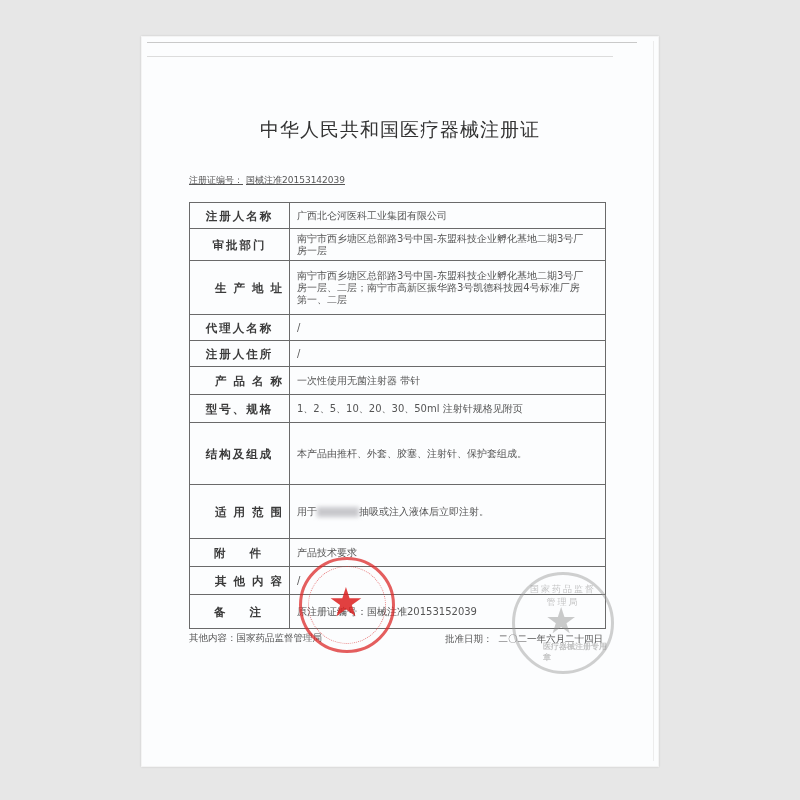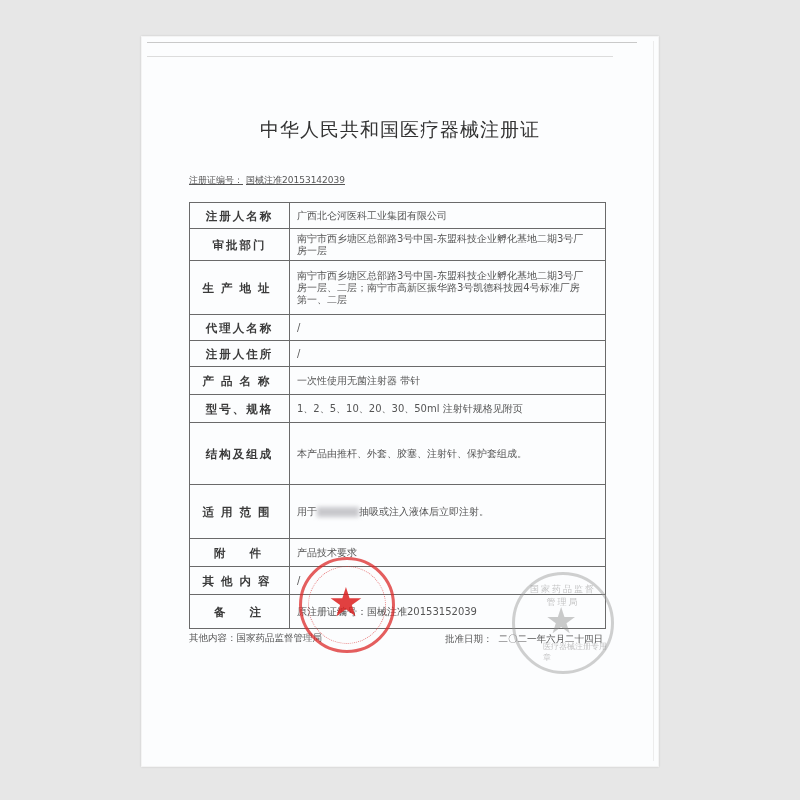--- a/index.html
+++ b/index.html
@@ -66,21 +66,21 @@
       line-height: 12px;
     }
     table.reg td.label {
       width: 99px;
       text-align: center;
       font-weight: bold;
       color: #3a3a3a;
       font-size: 11.5px;
       letter-spacing: 2px;
     }
-    table.reg td.label.spread { letter-spacing: 7px; }
+    table.reg td.label.spread { letter-spacing: 7px; text-align: right; }
     table.reg td.label.wide { letter-spacing: 24px; padding-left: 20px; }
     table.reg td.value {
       padding-left: 7px;
       padding-right: 16px;
       font-size: 10px;
     }
     .blur {
       display: inline-block;
       width: 42px; height: 10px;
       background: #c8c8cc;
@@ -134,21 +134,21 @@
       line-height: 36px;
     }
     .seal-gray .ring-text {
       position: absolute; left: 12px; top: 8px;
       font-size: 9px; color: rgba(140,140,140,0.5);
       width: 72px; text-align: center;
       letter-spacing: 2px;
     }
     .seal-gray .sub-text {
       position: absolute; left: 28px; top: 66px;
-      font-size: 8px; color: rgba(140,140,140,0.5);
+      font-size: 8px; color: rgba(140,140,140,0.5); font-weight: bold;
     }
   </style>
 </head>
 <body>
 
 <div class="page">
   <div class="page-edge-top"></div>
   <div class="page-edge-top2"></div>
   <div class="page-edge-right"></div>
 

